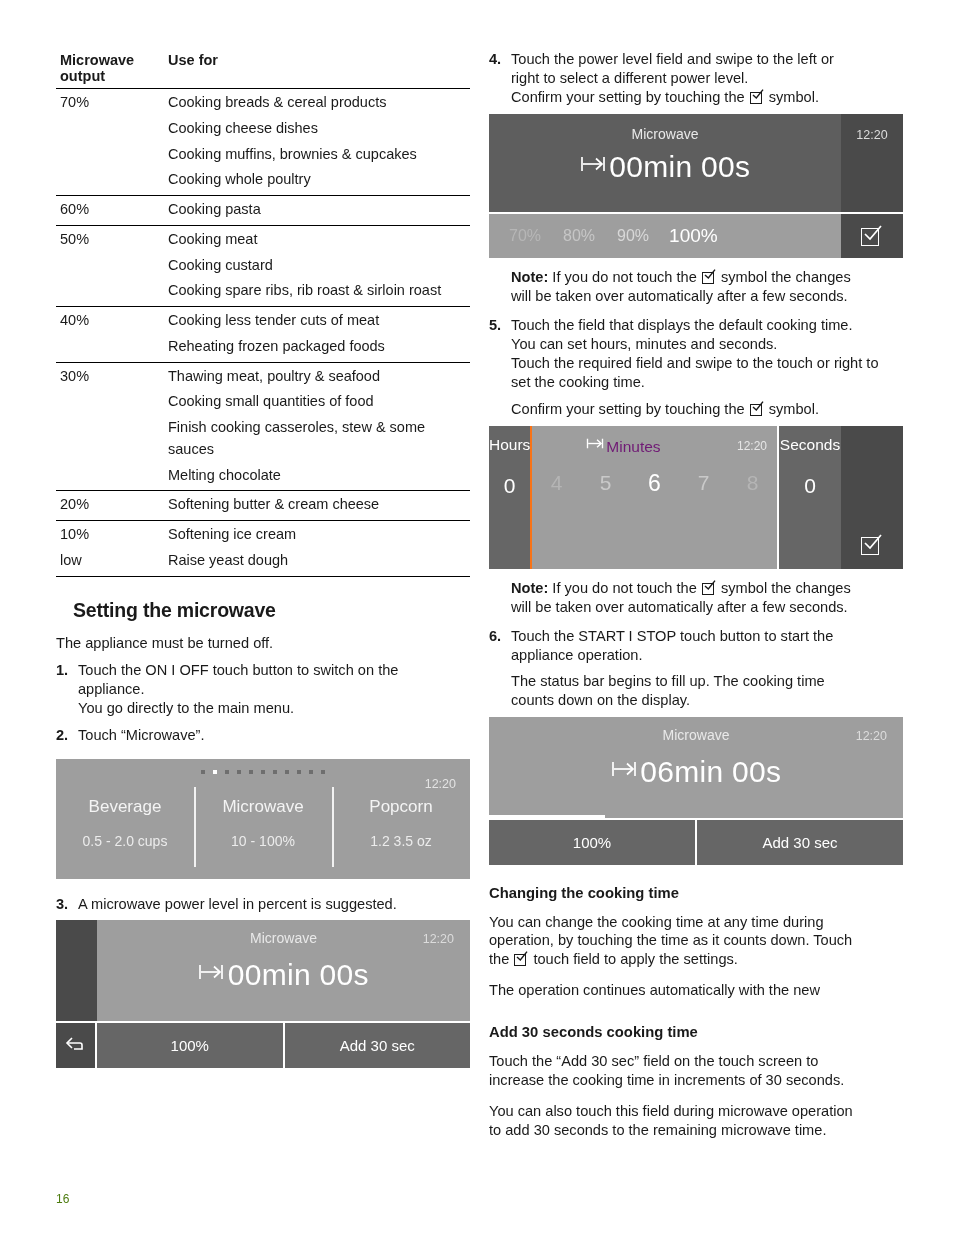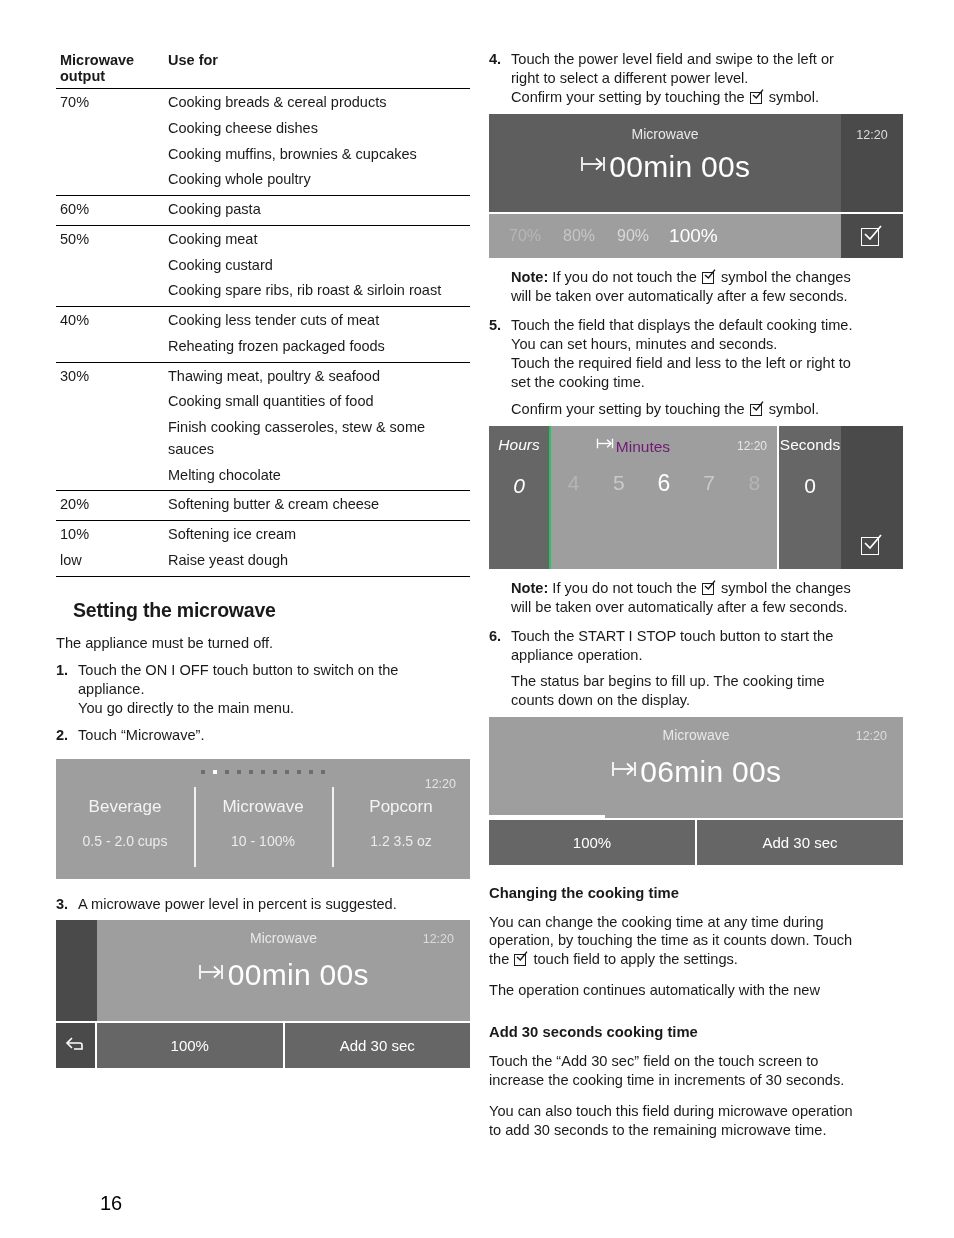--- a/index.html
+++ b/index.html
@@ -113,21 +113,21 @@
   .pwrStrip span { font-size:16px; color:#ffffff; }
   .pwrStrip span.dim1 { color:#b6b6b6; margin-right:22px; }
   .pwrStrip span.dim2 { color:#c6c6c6; margin-right:22px; }
   .pwrStrip span.dim3 { color:#d8d8d8; margin-right:20px; }
   .pwrStrip span.sel  { color:#ffffff; font-size:19px; }
   .pwrOkCell { width:62px; background:#4a4a4a; display:flex; align-items:center; justify-content:center; }
 
   
   .timePanel { display:flex; height:143px; }
   .tpCol { position:relative; }
-  .tpHours   { width:62px; background:#666666; border-right:2px solid #22c55e;font-style:italic; }
+  .tpHours   { width:43px; background:#666666; border-right:2px solid #f97316; }
   .tpMinutes { flex:1; background:#9e9e9e; border-right:2px solid #ffffff; }
   .tpSeconds { width:62px; background:#666666; }
   .tpOk      { width:62px; background:#4a4a4a; position:relative; }
   .tpHead { position:absolute; top:10px; left:0; right:0; text-align:center; color:#ffffff; font-size:15.5px; }
   .tpVal  { position:absolute; top:48px; left:0; right:0; text-align:center; color:#ffffff; font-size:21px; font-weight:300; }
   .tpMinHead { position:absolute; top:10px; left:0; right:62px; text-align:center; color:#701a75; font-size:15.5px; }
   .tpMinClock{ position:absolute; top:13px; right:10px; color:#e6e6e6; font-size:12px; }
   .tpNums { position:absolute; top:44px; left:0; right:0; display:flex; align-items:center; justify-content:center; }
   .tpNums span { width:56px; text-align:center; font-size:21px; font-weight:300; }
   .tpNums span.d2 { color:#b5b5b5; }
@@ -137,21 +137,21 @@
 
   
   .chkW { position:relative; display:inline-block; width:22px; height:21px; }
   .chkW .bx { position:absolute; left:0; top:3px; width:18px; height:18px; border:1.6px solid #ffffff; }
   .chkW .tk { position:absolute; left:3px; top:0px; }
 
   
   .progWrap { position:absolute; left:0; right:0; bottom:0; height:3px; background:transparent; }
   .progFill { height:3px; background:#ffffff; }
 
-  .pagenum { position:absolute; left:56px; top:1192px; font-size:20px; color:#000000;margin-left:44px; }
+  .pagenum { position:absolute; left:56px; top:1192px; font-size:12px; color:#4d7c0f; }
 </style>
 </head>
 <body>
 
 <div class="page">
 
   <div class="col col-left">
 
     <table class="mw-table">
       <thead>
@@ -395,21 +395,21 @@
       </span>
       <span>symbol the changes</span>
       <span class="line">will be taken over automatically after a few seconds.</span>
     </div>
 
     <ol class="steps">
       <li style="margin-bottom:7px;">
         <span class="num">5.</span>
         <span class="line">Touch the field that displays the default cooking time.</span>
         <span class="line">You can set hours, minutes and seconds.</span>
-        <span class="line">Touch the required field and less to the left or right to</span>
+        <span class="line">Touch the required field and swipe to the touch or right to</span>
         <span class="line">set the cooking time.</span>
         <span class="line" style="margin-top:8px;">
           <span>Confirm your setting by touching the</span>
           <span class="chk">
             <span class="bx"></span>
             <span class="tk">
                 <svg width="12" height="11" viewBox="0 0 12 11">
                   <polyline points="1,6 4.3,9 11,0.6" fill="none" stroke="#1a1a1a" stroke-width="1.4"></polyline>
                 </svg>
               </span>

